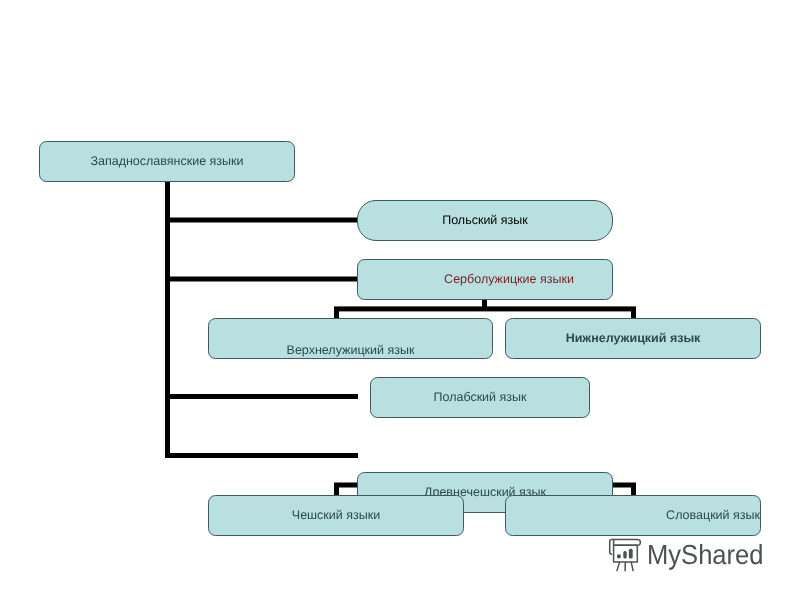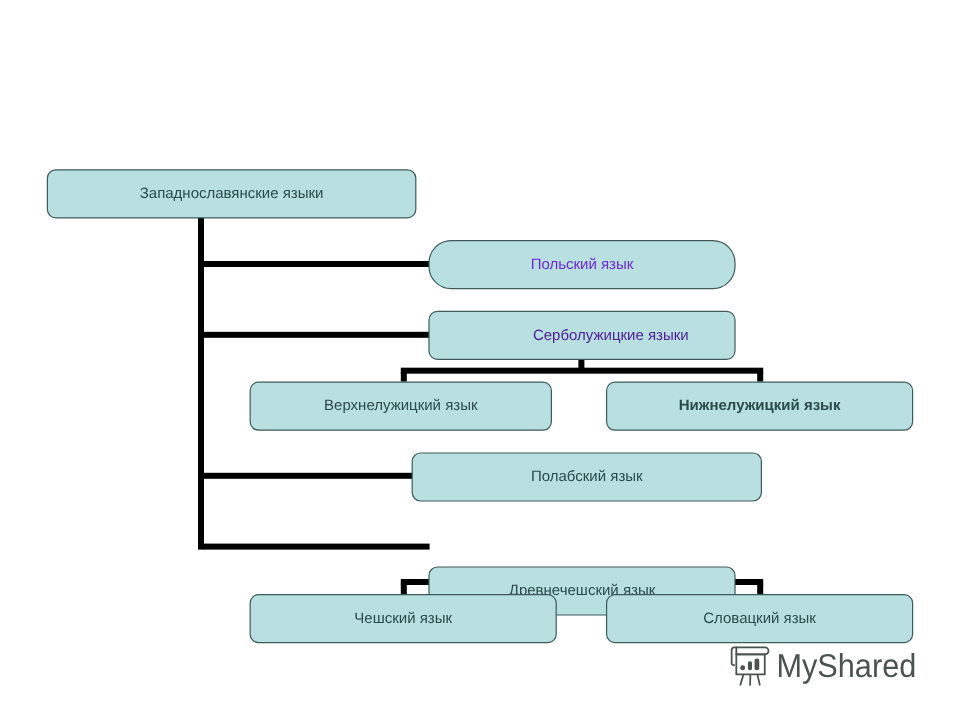--- a/index.html
+++ b/index.html
@@ -29,45 +29,45 @@
       <rect x="482" y="298" width="5" height="10" fill="#000000"></rect>
       <rect x="334" y="306.4" width="302" height="5" fill="#000000"></rect>
       <rect x="334" y="310" width="5" height="8" fill="#000000"></rect>
       <rect x="631" y="310" width="5" height="8" fill="#000000"></rect>
       <rect x="482" y="475" width="5" height="9" fill="#000000"></rect>
       <rect x="334" y="482.5" width="302" height="5" fill="#000000"></rect>
       <rect x="334" y="486" width="5" height="9" fill="#000000"></rect>
       <rect x="631" y="486" width="5" height="9" fill="#000000"></rect>
     </svg>
   <div id="nodes">
-      <div class="node" style="left: 39px; top: 141px; width: 308px; height: 41px; background: rgb(185, 224, 225); border-color: rgb(63, 90, 90); color: rgb(44, 74, 74); border-radius: 7.5px;">
+      <div class="node" style="left: 39px; top: 141px; width: 256px; height: 41px; background: rgb(185, 224, 225); border-color: rgb(63, 90, 90); color: rgb(44, 74, 74); border-radius: 7.5px;">
         <span>Западнославянские языки</span>
       </div>
-      <div class="node" style="left: 357px; top: 199.5px; width: 256px; height: 41px; background: rgb(185, 224, 225); border-color: rgb(63, 90, 90); color: #6d28d9; border-radius: 19px;">
+      <div class="node" style="left: 357px; top: 199.5px; width: 256px; height: 41px; background: rgb(185, 224, 225); border-color: rgb(63, 90, 90); color: #000000; border-radius: 19px;">
         <span>Польский язык</span>
       </div>
-      <div class="node" style="left: 357px; top: 258.5px; width: 256px; height: 41px; background: rgb(185, 224, 225); border-color: rgb(63, 90, 90); color: #4c1d95; border-radius: 7.5px; padding-left: 48px;">
+      <div class="node" style="left: 357px; top: 258.5px; width: 256px; height: 41px; background: rgb(185, 224, 225); border-color: rgb(63, 90, 90); color: #7f1d1d; border-radius: 7.5px; padding-left: 48px;">
         <span>Серболужицкие языки</span>
       </div>
-      <div class="node" style="left: 208px; top: 317.8px; width: 252px; height: 41px; background: rgb(185, 224, 225); border-color: rgb(63, 90, 90); color: rgb(44, 74, 74); border-radius: 7.5px;">
+      <div class="node" style="left: 208px; top: 317.8px; width: 285px; height: 41px; background: rgb(185, 224, 225); border-color: rgb(63, 90, 90); color: rgb(44, 74, 74); border-radius: 7.5px; align-items: flex-end;">
         <span>Верхнелужицкий язык</span>
       </div>
       <div class="node" style="left: 505px; top: 317.8px; width: 256px; height: 41px; background: rgb(185, 224, 225); border-color: rgb(63, 90, 90); color: rgb(44, 74, 74); border-radius: 7.5px; font-weight: bold;">
         <span>Нижнелужицкий язык</span>
       </div>
-      <div class="node" style="left: 343px; top: 376.5px; width: 292px; height: 41px; background: rgb(185, 224, 225); border-color: rgb(63, 90, 90); color: rgb(44, 74, 74); border-radius: 7.5px;">
+      <div class="node" style="left: 370px; top: 376.5px; width: 220px; height: 41px; background: rgb(185, 224, 225); border-color: rgb(63, 90, 90); color: rgb(44, 74, 74); border-radius: 7.5px;">
         <span>Полабский язык</span>
       </div>
       <div class="node" style="left: 357px; top: 436px; width: 256px; height: 41px; background: rgb(185, 224, 225); border-color: rgb(63, 90, 90); color: rgb(44, 74, 74); border-radius: 7.5px; margin-top: 36px;">
         <span>Древнечешский язык</span>
       </div>
       <div class="node" style="left: 208px; top: 494.5px; width: 256px; height: 41px; background: rgb(185, 224, 225); border-color: rgb(63, 90, 90); color: rgb(44, 74, 74); border-radius: 7.5px;">
-        <span>Чешский язык</span>
+        <span>Чешский языки</span>
       </div>
-      <div class="node" style="left: 505px; top: 494.5px; width: 256px; height: 41px; background: rgb(185, 224, 225); border-color: rgb(63, 90, 90); color: rgb(44, 74, 74); border-radius: 7.5px;">
+      <div class="node" style="left: 505px; top: 494.5px; width: 256px; height: 41px; background: rgb(185, 224, 225); border-color: rgb(63, 90, 90); color: rgb(44, 74, 74); border-radius: 7.5px; justify-content: flex-end;">
         <span>Словацкий язык</span>
       </div>
     </div>
   <div id="logo">
     <svg id="logo-icon" width="40" height="40" viewBox="604 536 40 40">
       <g fill="none" stroke="#4a5350" stroke-width="1.5" stroke-linecap="round" stroke-linejoin="round">
         <path d="M613.6 539.5 L637.5 539.5 A2.9 2.9 0 0 1 640.4 542.4 A2.9 2.9 0 0 1 637.5 545.3 L613.6 545.3"></path>
         <path d="M613.6 539.5 L611.9 539.5 A2.2 2.2 0 0 0 609.7 541.7 L609.7 552.3 A2.0 2.0 0 0 0 611.7 554.3"></path>
         <path d="M613.6 539.8 L613.6 545.3"></path>
         <rect x="613.6" y="545.3" width="23.7" height="16.7"></rect>

